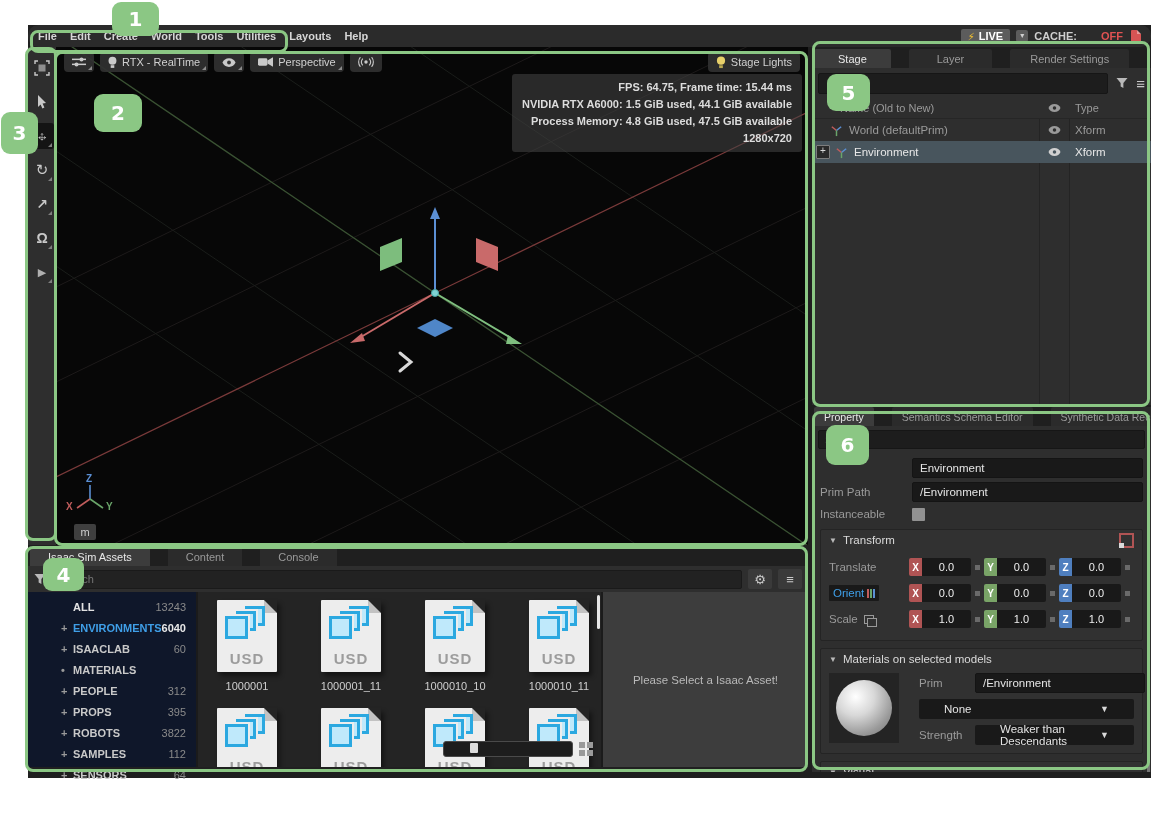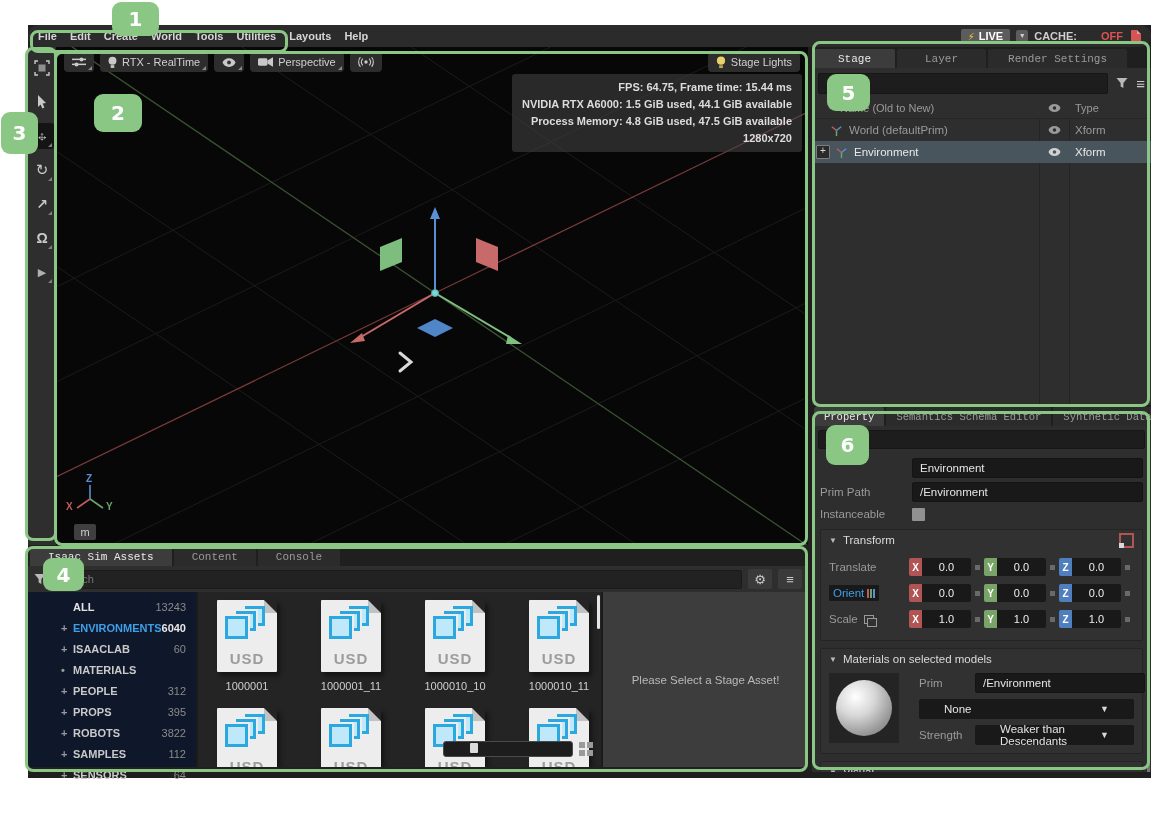--- a/index.html
+++ b/index.html
@@ -35,21 +35,21 @@
   .vp-right{position:absolute;right:8px;top:5px;z-index:3;}
   .vp-stats{position:absolute;right:6px;top:27px;background:rgba(70,70,70,.55);border-radius:3px;padding:5px 10px;text-align:right;color:#dcdcdc;font-size:11px;font-weight:bold;line-height:1.55;z-index:2;}
   .axis-tripod{position:absolute;left:10px;bottom:26px;width:48px;height:44px;z-index:2;}
   .axis-lbl{position:absolute;font-size:10px;font-weight:bold;}
   .axis-lbl.z{left:20px;top:-2px;color:#5b8fd4;}
   .axis-lbl.x{left:0px;top:26px;color:#c05c5c;}
   .axis-lbl.y{left:40px;top:26px;color:#6aa56a;}
   .unit-chip{position:absolute;left:18px;bottom:5px;width:22px;height:16px;background:#3f3f3f;border-radius:2px;color:#cfcfcf;font-size:11px;display:flex;align-items:center;justify-content:center;z-index:2;}
 
   
-  .tab-row{display:flex;gap:2px;padding:2px 2px 0 2px;background:#1f1f1f;height:19px;box-sizing:content-box;font-family:Liberation Mono, monospace;}
+  .tab-row{display:flex;gap:18px;padding:2px 2px 0 2px;background:#1f1f1f;height:19px;box-sizing:content-box;}
   .tab{padding:0 18px;display:flex;align-items:center;font-size:11px;color:#9a9a9a;background:#2b2b2b;border-radius:2px 2px 0 0;white-space:nowrap;}
   .tab.active{background:#3c3c3c;color:#e8e8e8;}
 
   
   .bottom-panel{position:absolute;left:0;top:520px;width:780px;height:227px;background:#2a2a2a;display:flex;flex-direction:column;}
   .bp-toolbar{height:26px;background:#2e2e2e;display:flex;align-items:center;padding:0 6px;gap:6px;flex-shrink:0;}
   .search-input{flex:1;background:#222;border:1px solid #1a1a1a;height:17px;color:#cfcfcf;font-size:11px;padding:0 6px;border-radius:2px;outline:none;}
   .icon-btn{width:24px;height:20px;background:#3a3a3a;border-radius:2px;display:flex;align-items:center;justify-content:center;color:#c9c9c9;font-size:13px;flex-shrink:0;}
   .bp-body{flex:1;display:flex;min-height:0;}
   .cat-list{width:168px;background:#0f172a;padding-top:4px;font-size:11px;font-weight:bold;box-sizing:border-box;padding-left:25px;}
@@ -452,21 +452,21 @@
             <div class="grid-view-icon">
               <span></span>
                 <span></span>
                 <span></span>
                 <span></span>
             </div>
           </div>
         </div>
 
         <div class="asset-info">
-          <span>Please Select a Stage Asset!</span>
+          <span>Please Select a Isaac Asset!</span>
         </div>
       </div>
       <div class="bp-footer"></div>
     </div>
 
     <div class="stage-panel">
       <div class="tab-row">
         <div class="tab active" style="padding:0 24px;">Stage</div>
         <div class="tab" style="padding:0 28px;">Layer</div>
         <div class="tab" style="padding:0 20px;">Render Settings</div>

